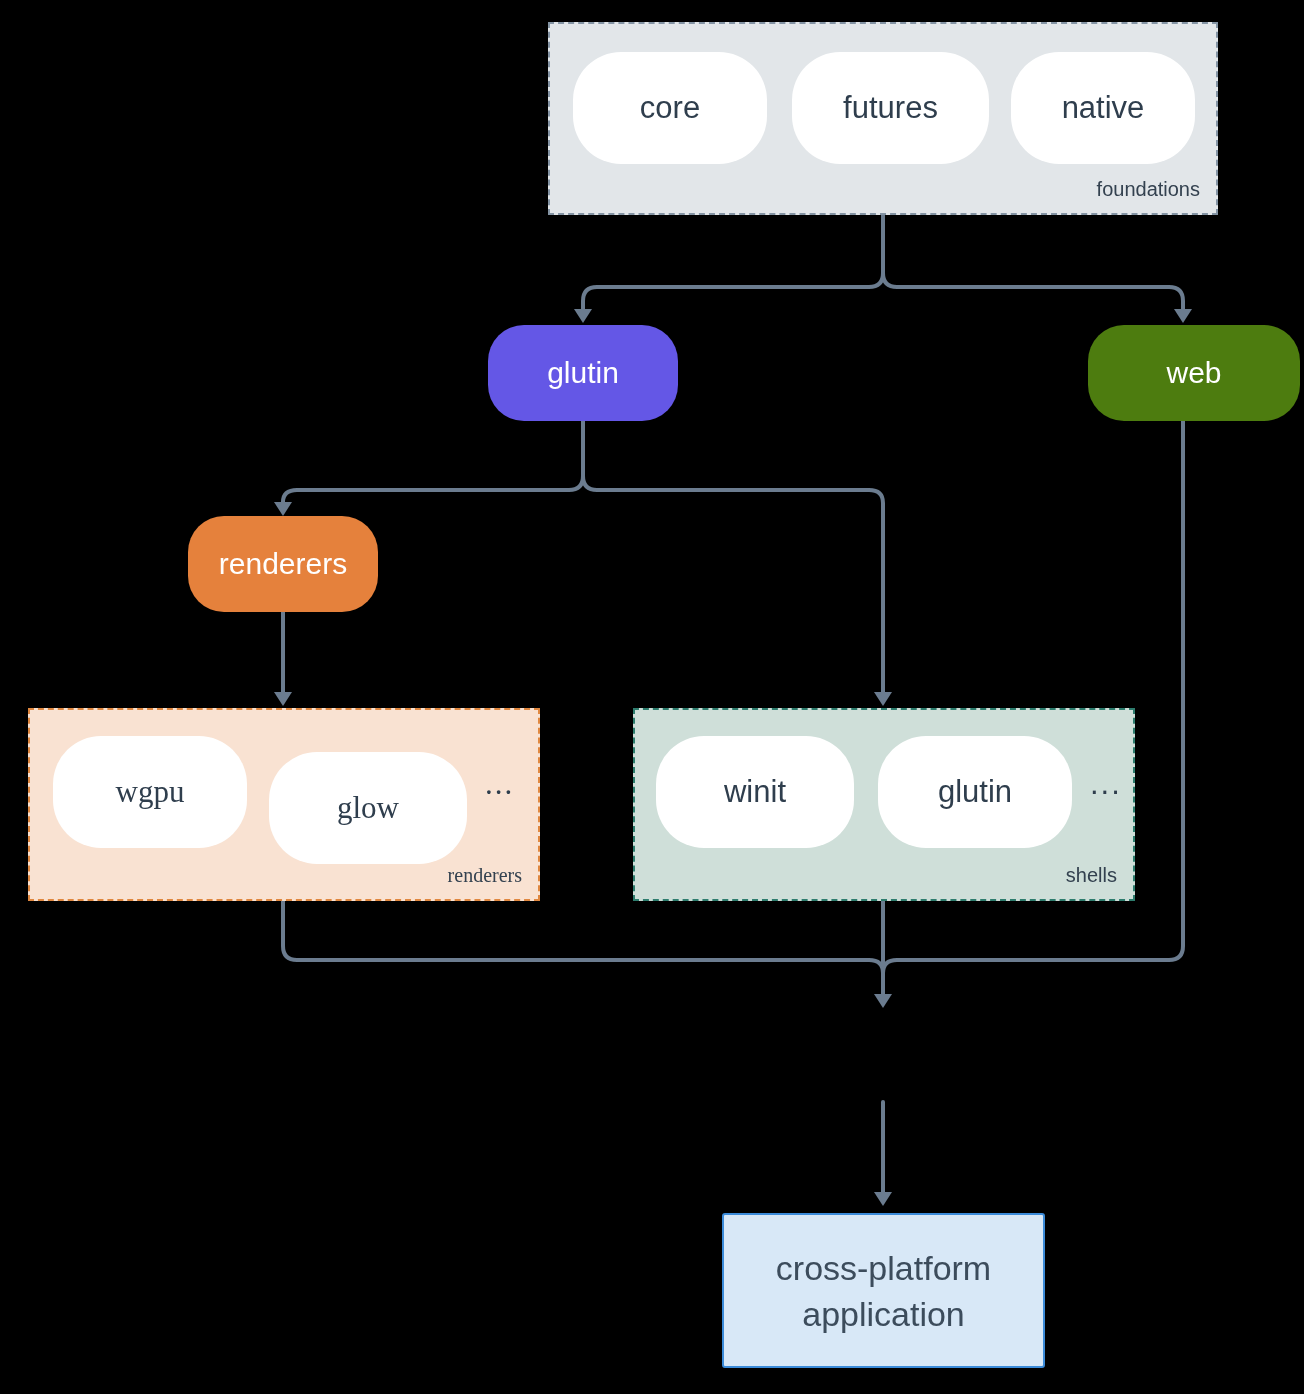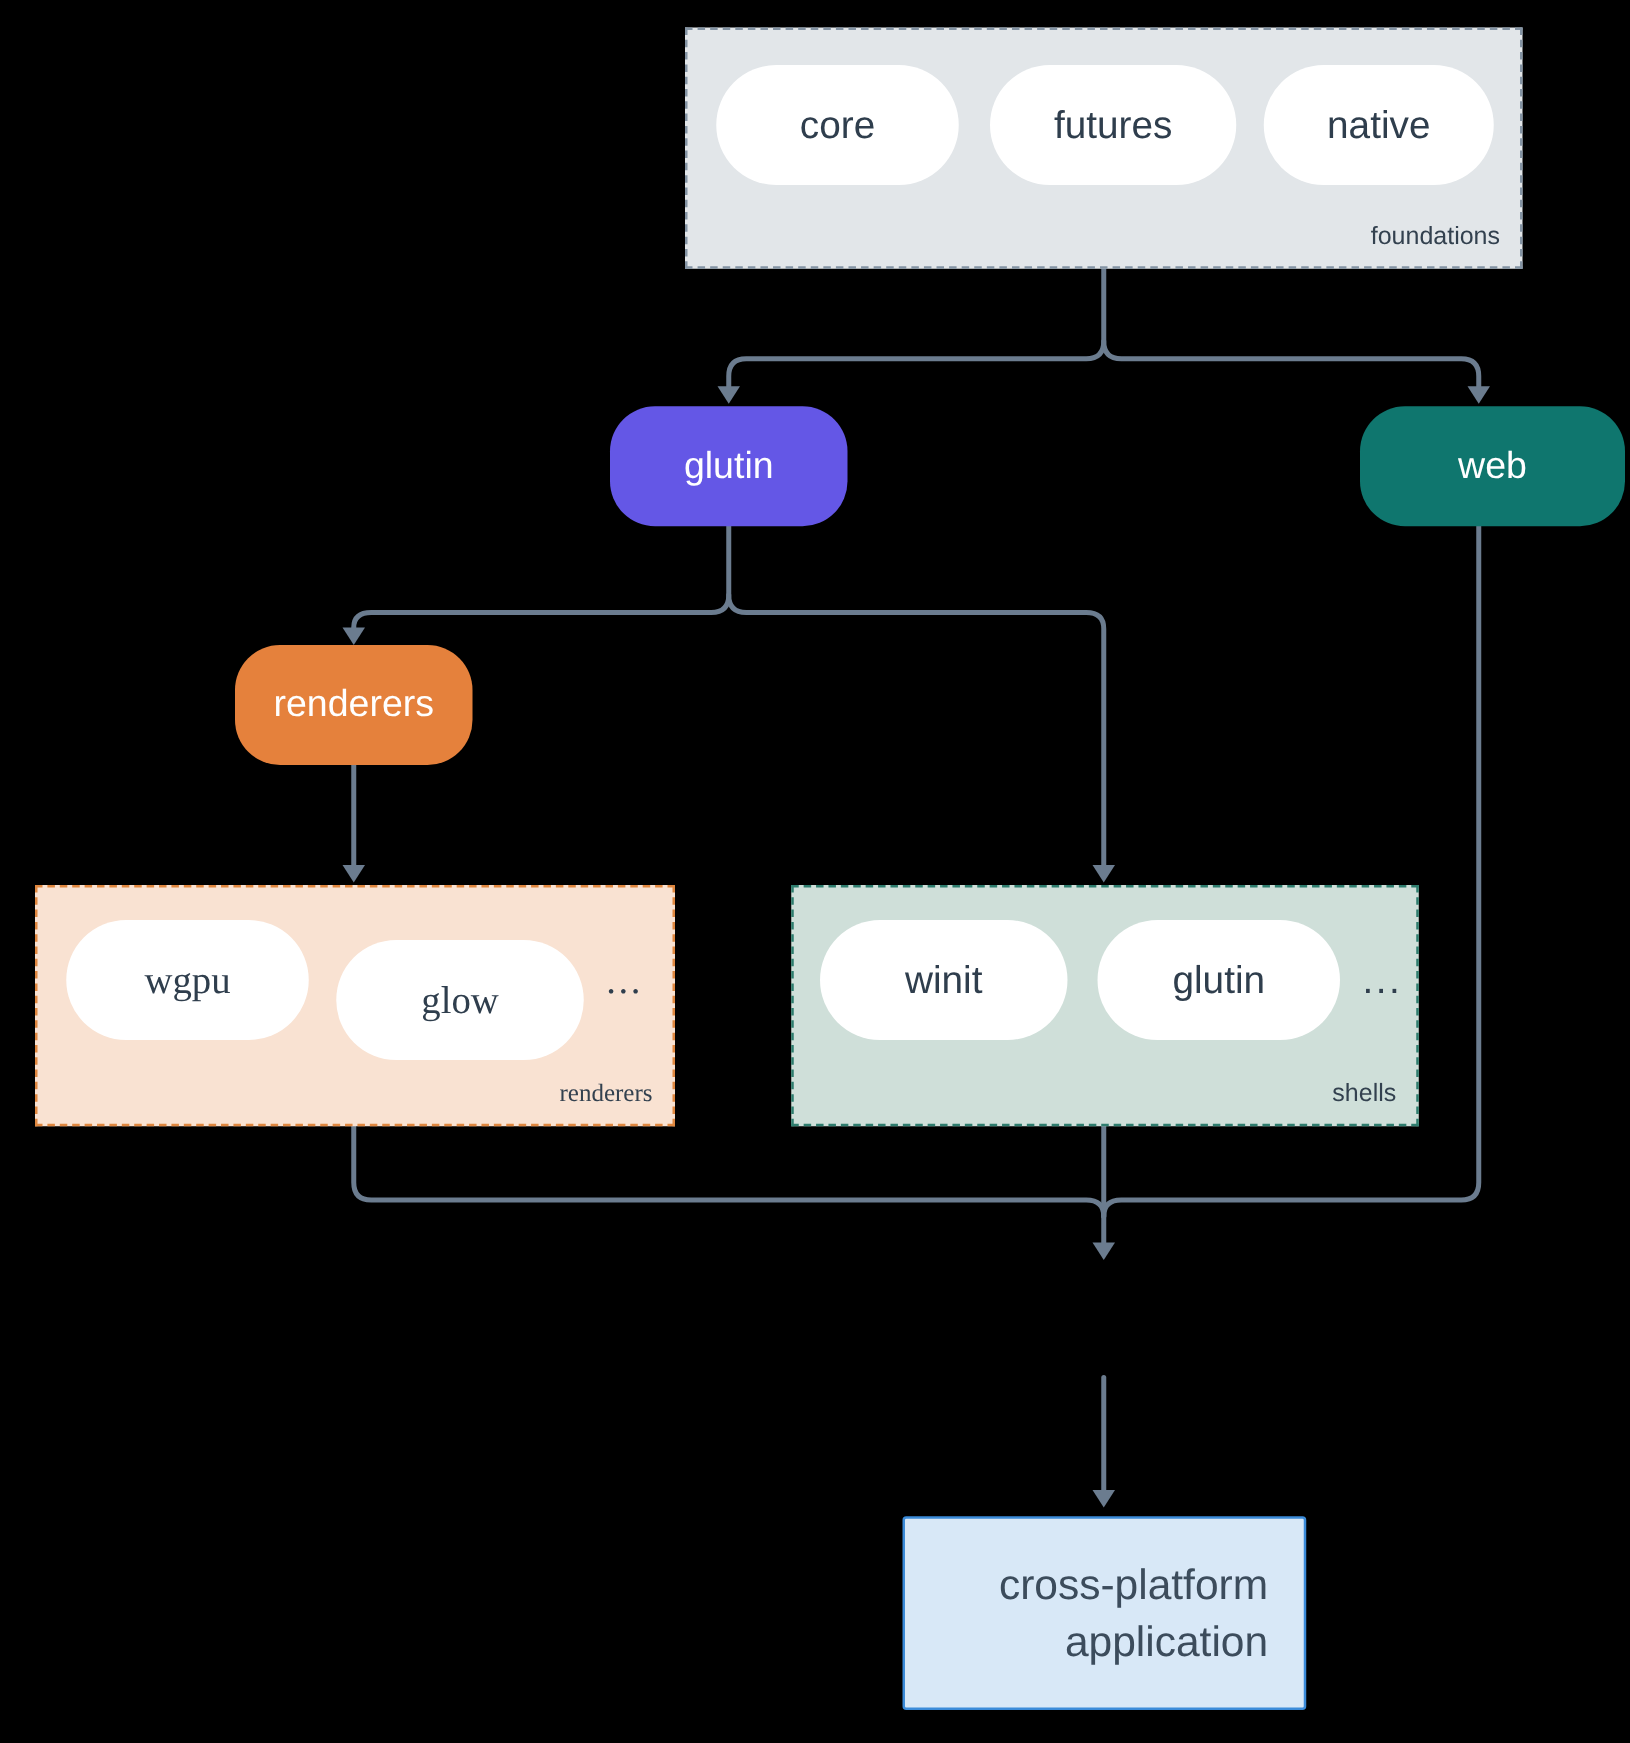--- a/index.html
+++ b/index.html
@@ -17,40 +17,40 @@
   }
   .g-foundations{left:548px;top:22px;width:670px;height:193px;background:#e2e6e9;border:2px dashed #8494a4;}
   .g-renderers{left:28px;top:708px;width:512px;height:193px;background:#f9e2d2;border:2px dashed #e0873f;font-family:Liberation Serif, serif;}
   .g-shells{left:633px;top:708px;width:502px;height:193px;background:#cfdfd9;border:2px dashed #2e7d6e;padding-left:40px;}
 
   .pill{
     position:absolute;display:flex;align-items:center;justify-content:center;
     box-sizing:border-box;
   }
   .pill.white{
-    background:#ffffff;border-radius:48px;color:#2f3e4d;font-size:31px;height:96px;
+    background:#ffffff;border-radius:48px;color:#2f3e4d;font-size:31px;height:112px;
   }
   .pill.colored{color:#ffffff;border-radius:36px;height:96px;font-size:30px;}
 
   .ellipsis{
     position:absolute;color:#2f3e4d;font-size:31px;letter-spacing:2px;
   }
 
   .n-native{left:488px;top:325px;width:190px;background:#6457e6;}
-  .n-web{left:1088px;top:325px;width:212px;background:#0f766e;}
+  .n-web{left:1088px;top:325px;width:212px;background:#4d7c0f;}
   .n-graphics{left:188px;top:516px;width:190px;background:#e5813c;}
   .n-iced{left:788px;top:1011px;width:190px;height:91px;background:#2e86d8;font-size:33px;}
 
   .app-box{
     position:absolute;left:722px;top:1213px;width:323px;height:155px;
     background:#d8e8f7;border:2px solid #3b8bd9;border-radius:3px;
     display:flex;align-items:center;justify-content:center;box-sizing:border-box;
   }
   .app-box .app-text{
-    width:262px;text-align:right;font-size:34px;line-height:46px;color:#3c4c5c;
+    width:262px;text-align:center;font-size:34px;line-height:46px;color:#3c4c5c;
   }
 </style>
 </head>
 <body>
 
 <div class="canvas">
 
   <svg class="edges" viewBox="0 0 1304 1394" aria-hidden="true">
 
     <path d="M883 215 V273 Q883 287 869 287 H597 Q583 287 583 301 V309"></path>

